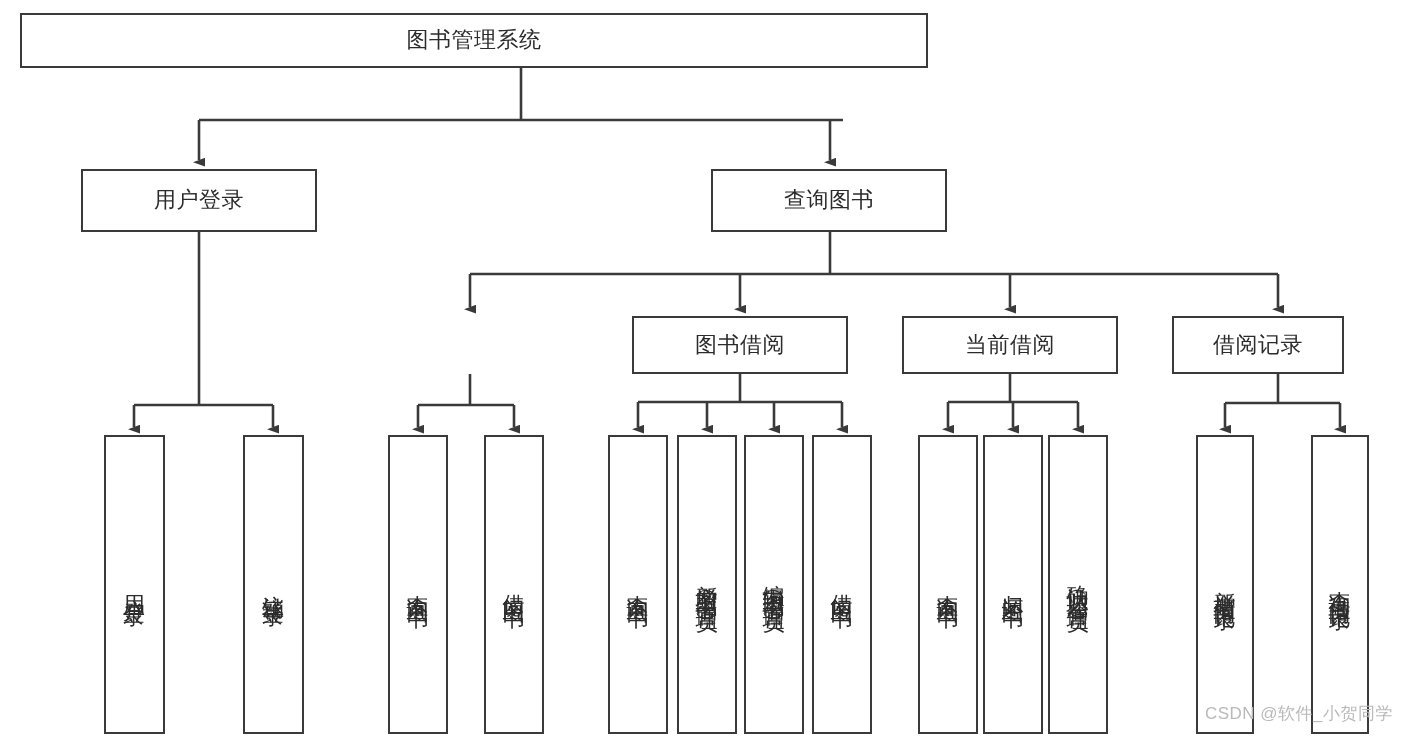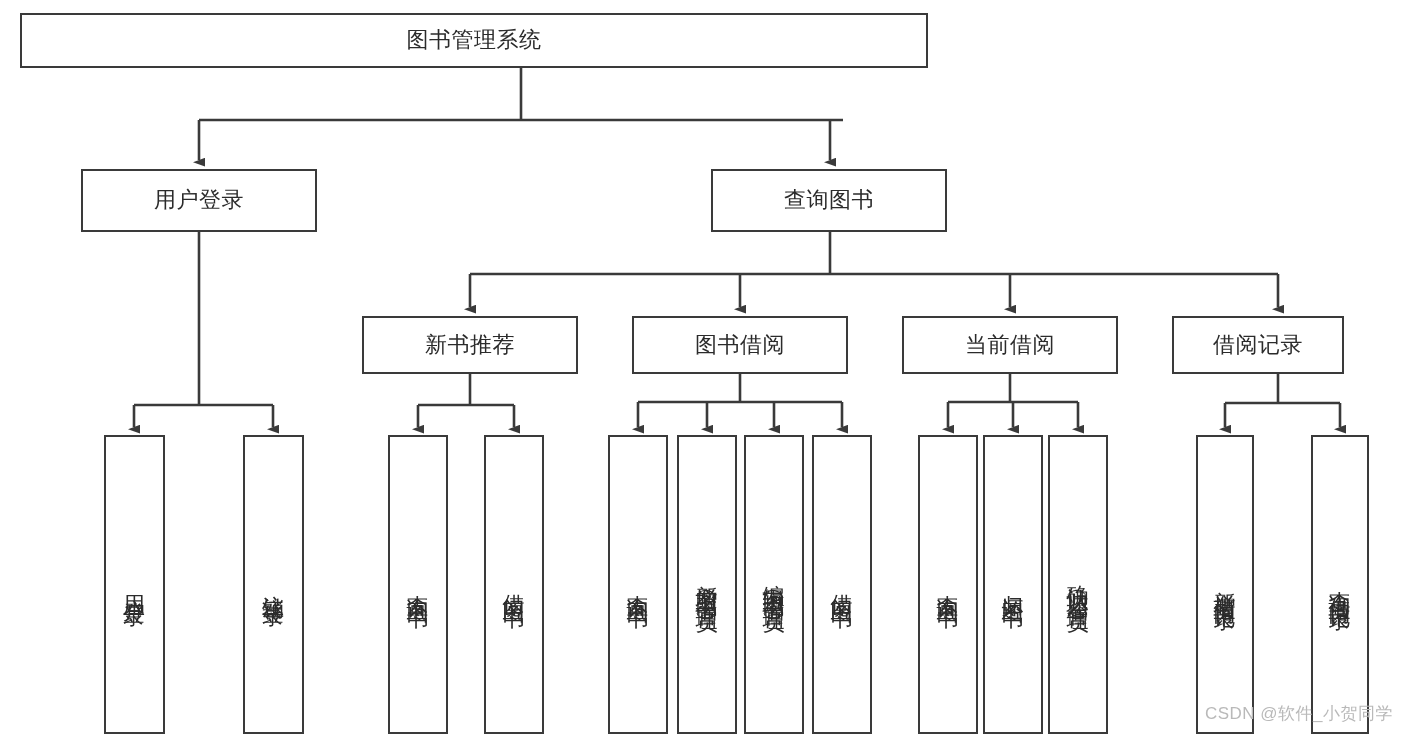--- a/index.html
+++ b/index.html
@@ -121,23 +121,20 @@
     <span class="node-label-h">图书管理系统</span>
   </div>
 
   <div class="node-box" id="node-l2-0" style="left: 81px; top: 169px; width: 236px; height: 63px;">
     <span class="node-label-h">用户登录</span>
   </div>
   <div class="node-box" id="node-l2-1" style="left: 711px; top: 169px; width: 236px; height: 63px;">
     <span class="node-label-h">查询图书</span>
   </div>
 
-  <div class="node-box" id="node-l3-0" style="left: 362px; top: 316px; width: 216px; height: 58px;">
-    <span class="node-label-h">新书推荐</span>
-  </div>
   <div class="node-box" id="node-l3-2" style="left: 902px; top: 316px; width: 216px; height: 58px;">
     <span class="node-label-h">当前借阅</span>
   </div>
   <div class="node-box" id="node-l3-1" style="left: 632px; top: 316px; width: 216px; height: 58px;">
     <span class="node-label-h">图书借阅</span>
   </div>
   <div class="node-box" id="node-l3-3" style="left: 1172px; top: 316px; width: 172px; height: 58px;">
     <span class="node-label-h">借阅记录</span>
   </div>
 

